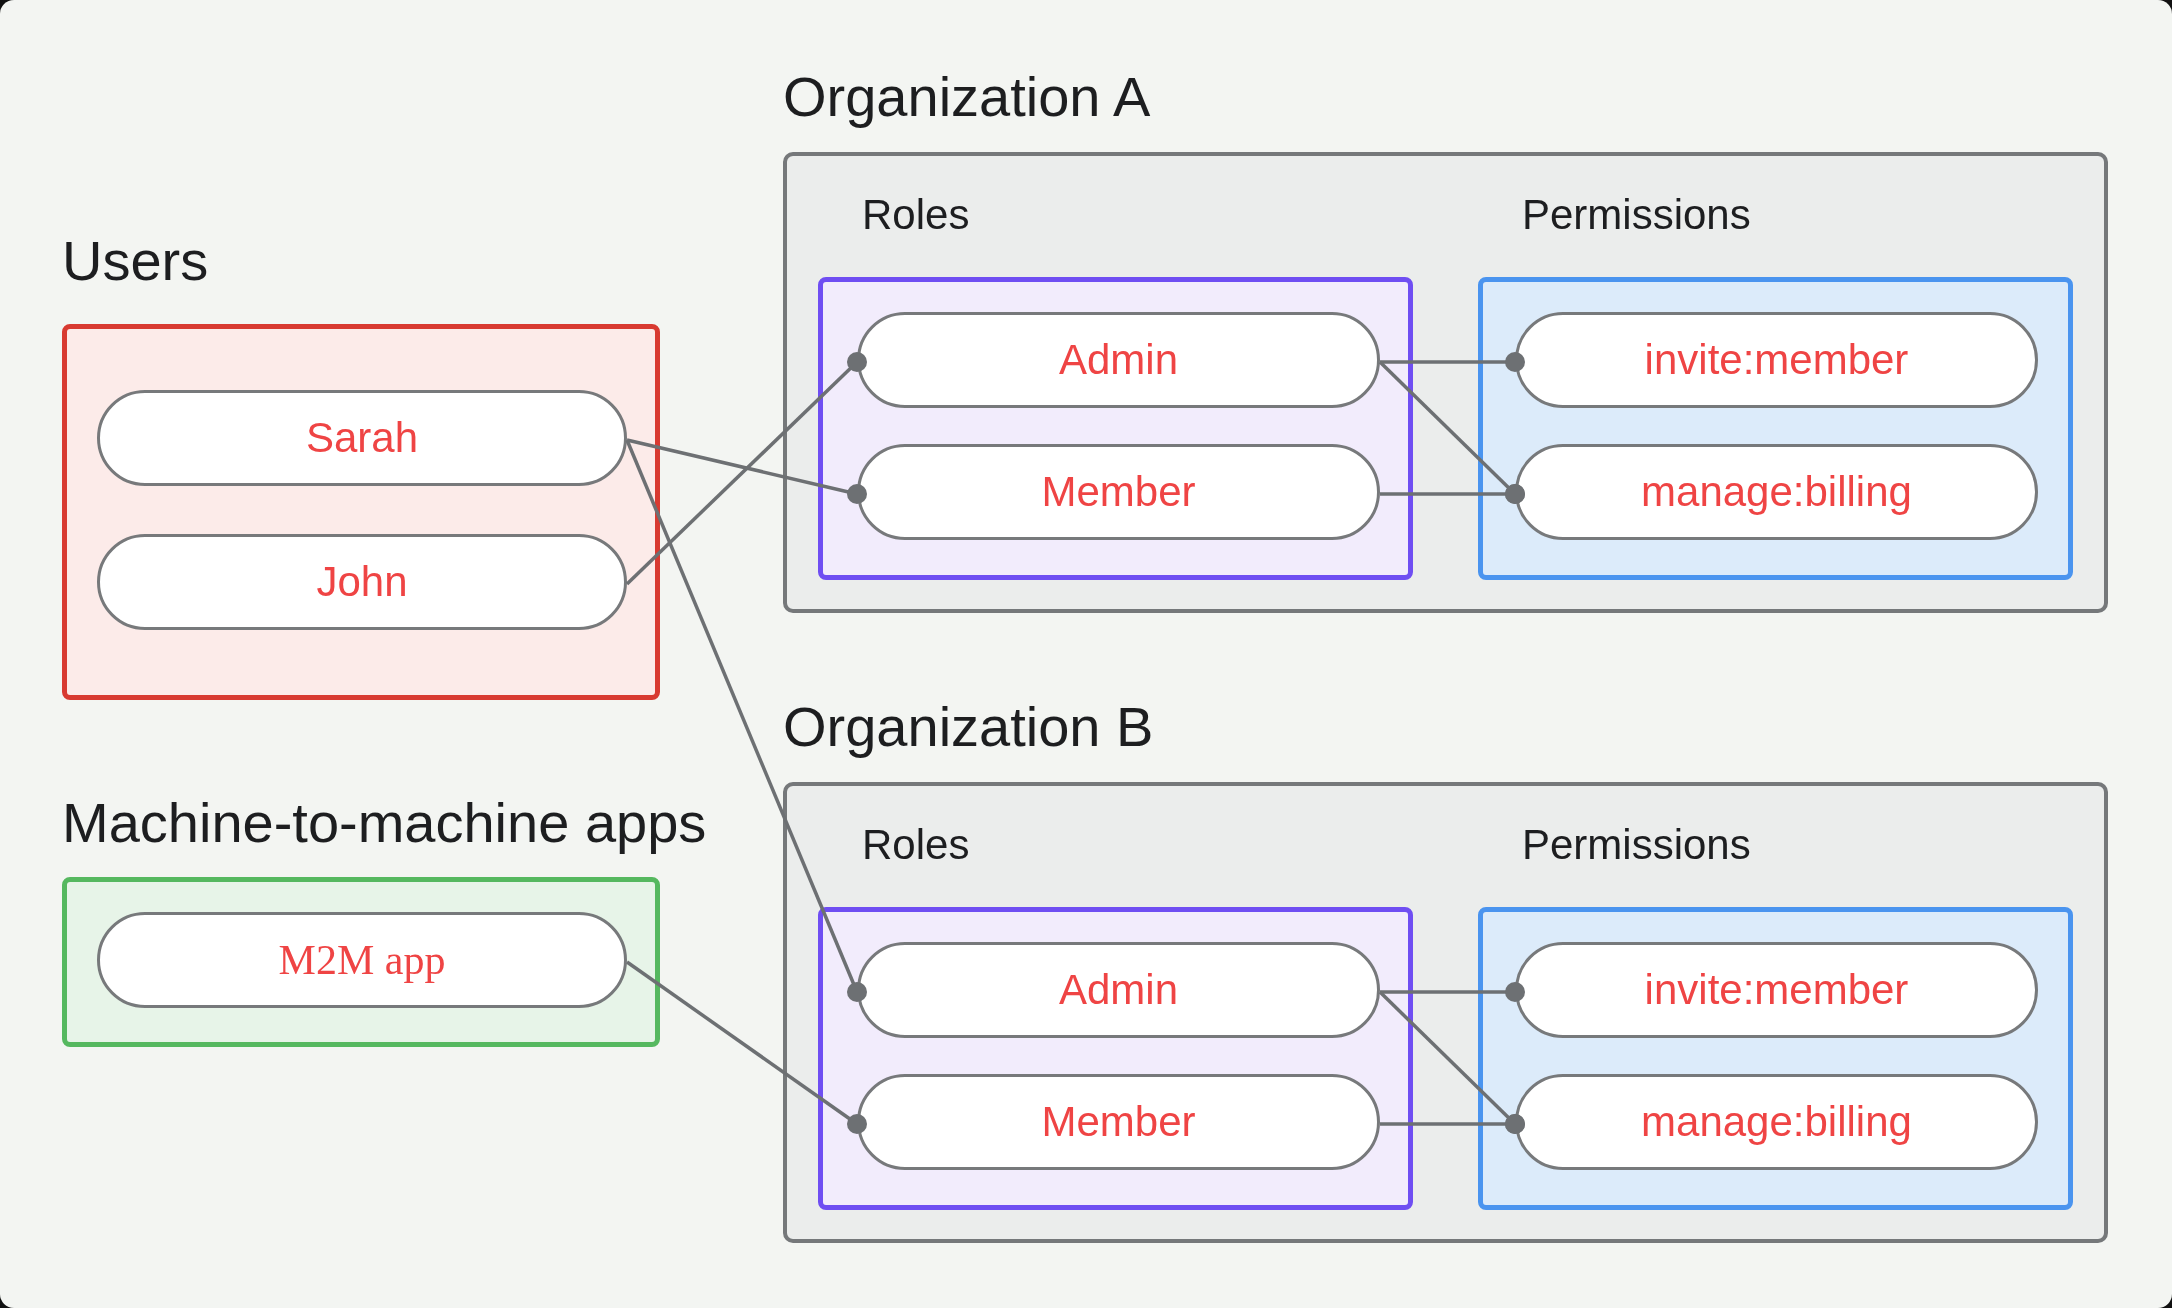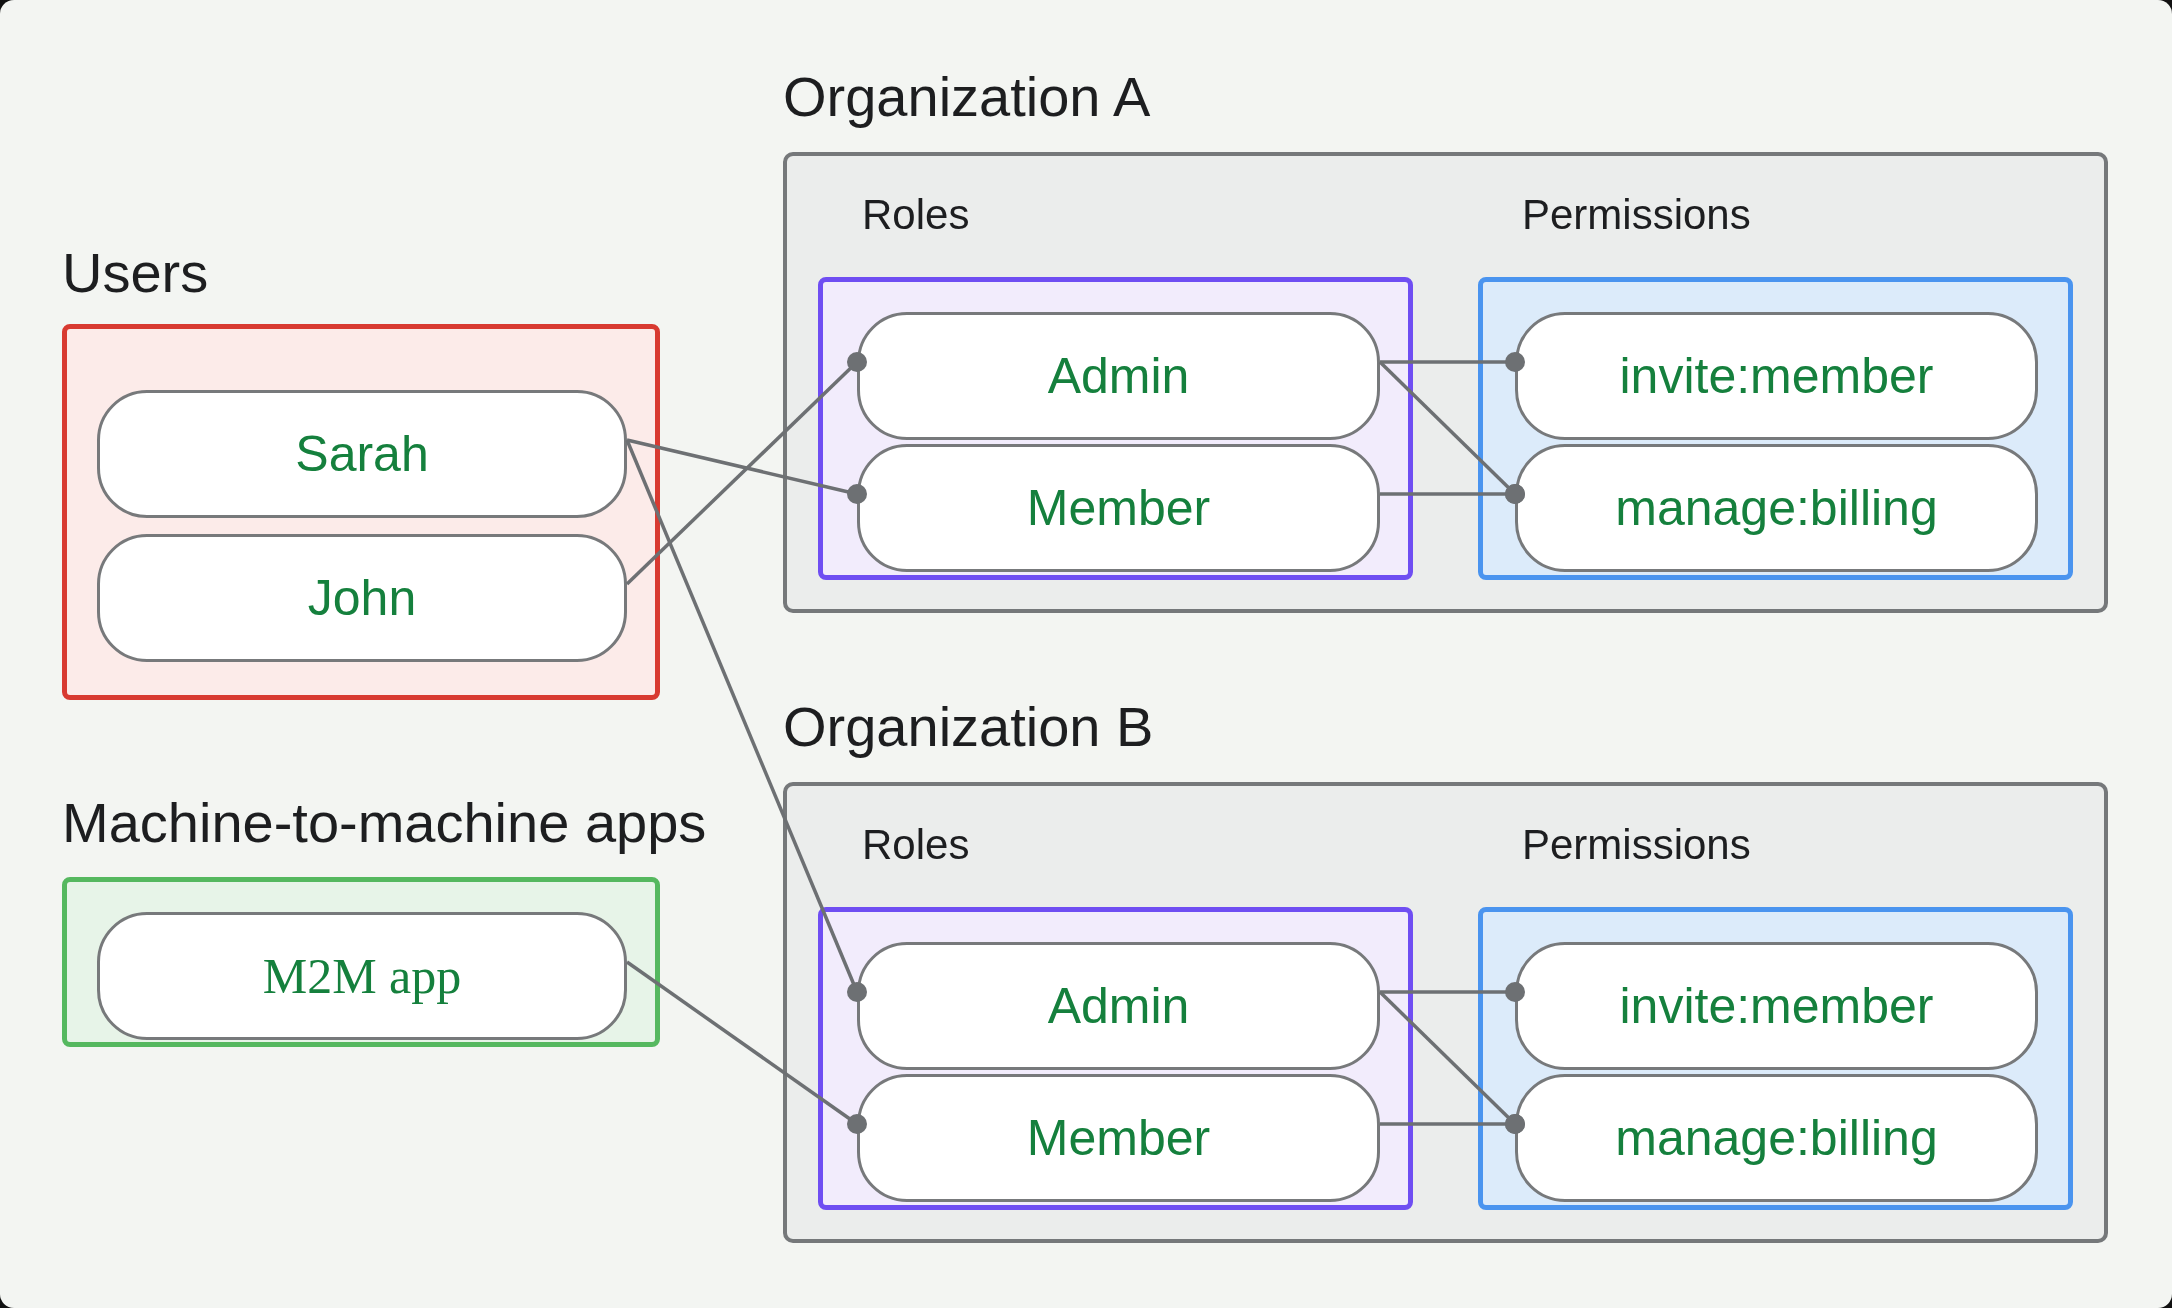--- a/index.html
+++ b/index.html
@@ -55,34 +55,34 @@
     background: #f2ecfc;
     border: 5px solid #6f4ef2;
   }
   .perms-box {
     background: #dcebfa;
     border: 5px solid #4a94ef;
   }
   .pill {
     position: absolute;
     box-sizing: border-box;
-    height: 128px;
+    height: 96px;
     background: #ffffff;
     border: 3px solid #77797b;
     border-radius: 50px;
     display: flex;
     align-items: center;
     justify-content: center;
-    font-size: 50px;
+    font-size: 42px;
     font-weight: 400;
-    color: #15803d;
+    color: #ef4444;
     white-space: nowrap;
   }
   
-  #users-title   { left: 62px;  top: 239px; text-align: center; }
+  #users-title   { left: 62px;  top: 227px; text-align: center; }
   #users-box     { left: 62px;  top: 324px; width: 598px; height: 376px; }
   #node-sarah    { left: 97px;  top: 390px; width: 530px; }
   #node-john     { left: 97px;  top: 534px; width: 530px; }
   #m2m-title     { left: 62px;  top: 789px; }
   #m2m-box       { left: 62px;  top: 877px; width: 598px; height: 170px; }
   #node-m2m      { left: 97px;  top: 912px; width: 530px; font-family: Liberation Serif, serif; }
   
   #orgA-title        { left: 783px;  top: 63px; }
   #orgA-box          { left: 783px;  top: 152px; width: 1325px; height: 461px; }
   #orgA-roles-label  { left: 818px;  top: 190px; }

